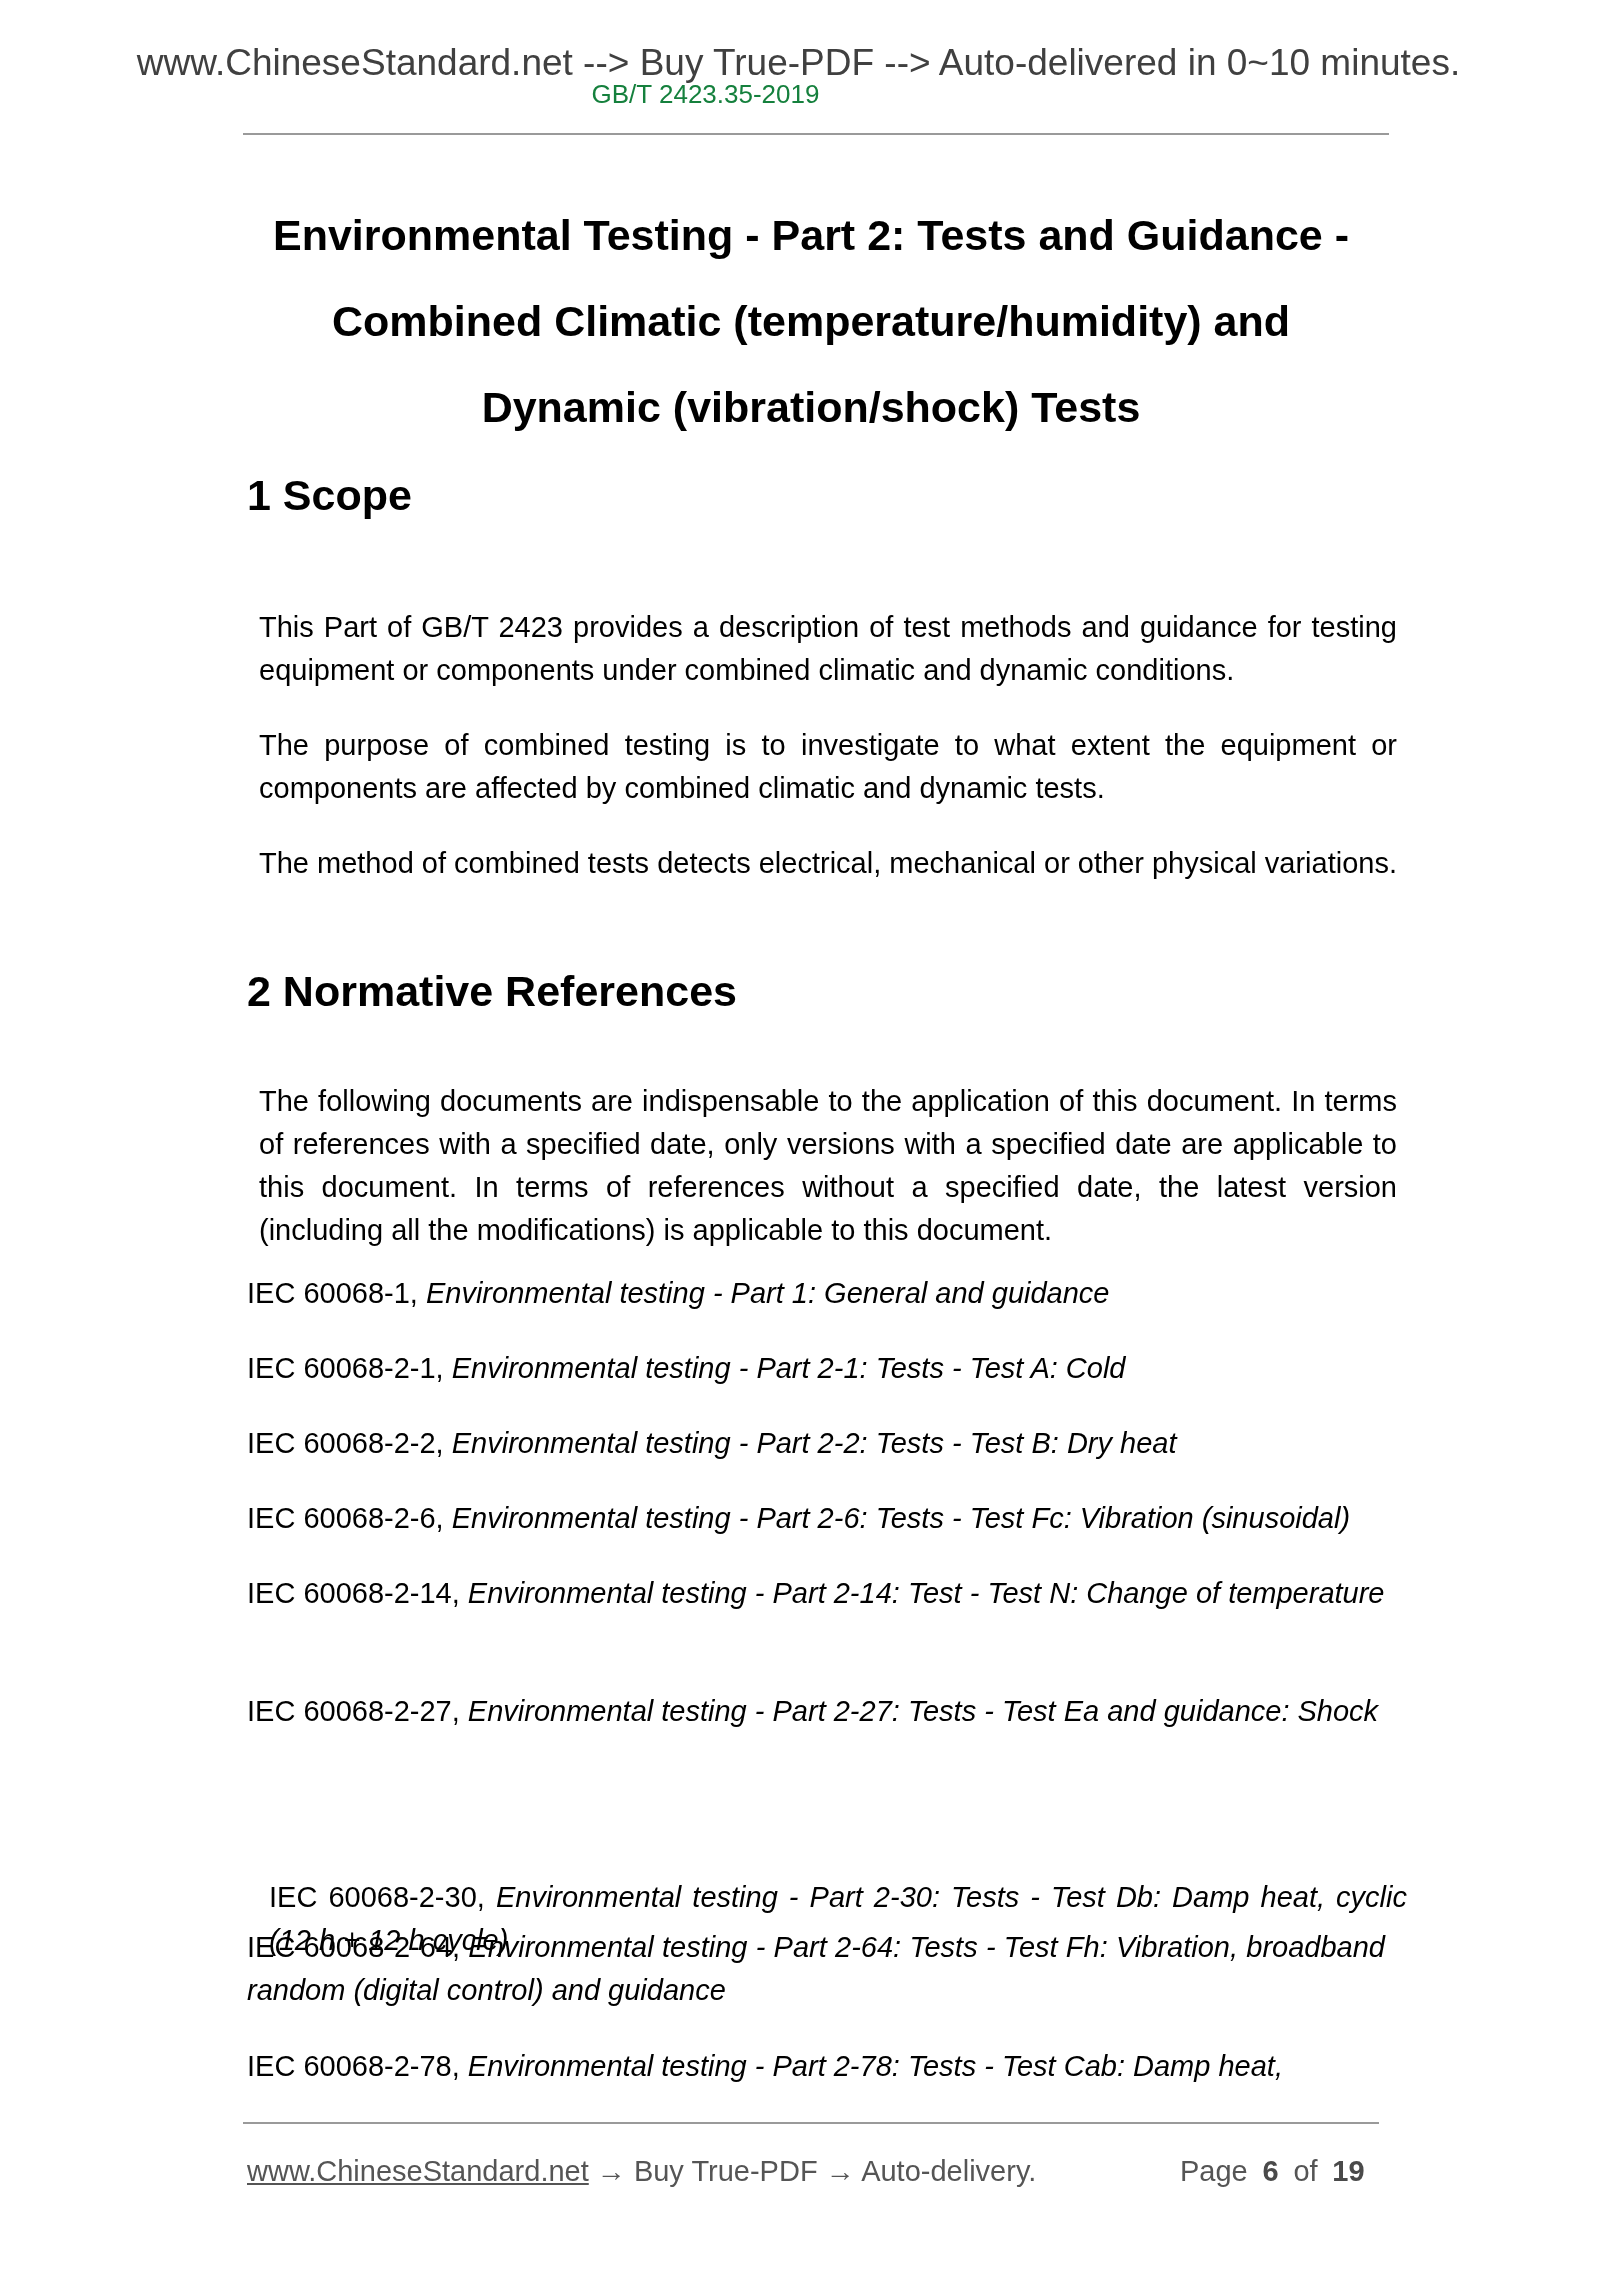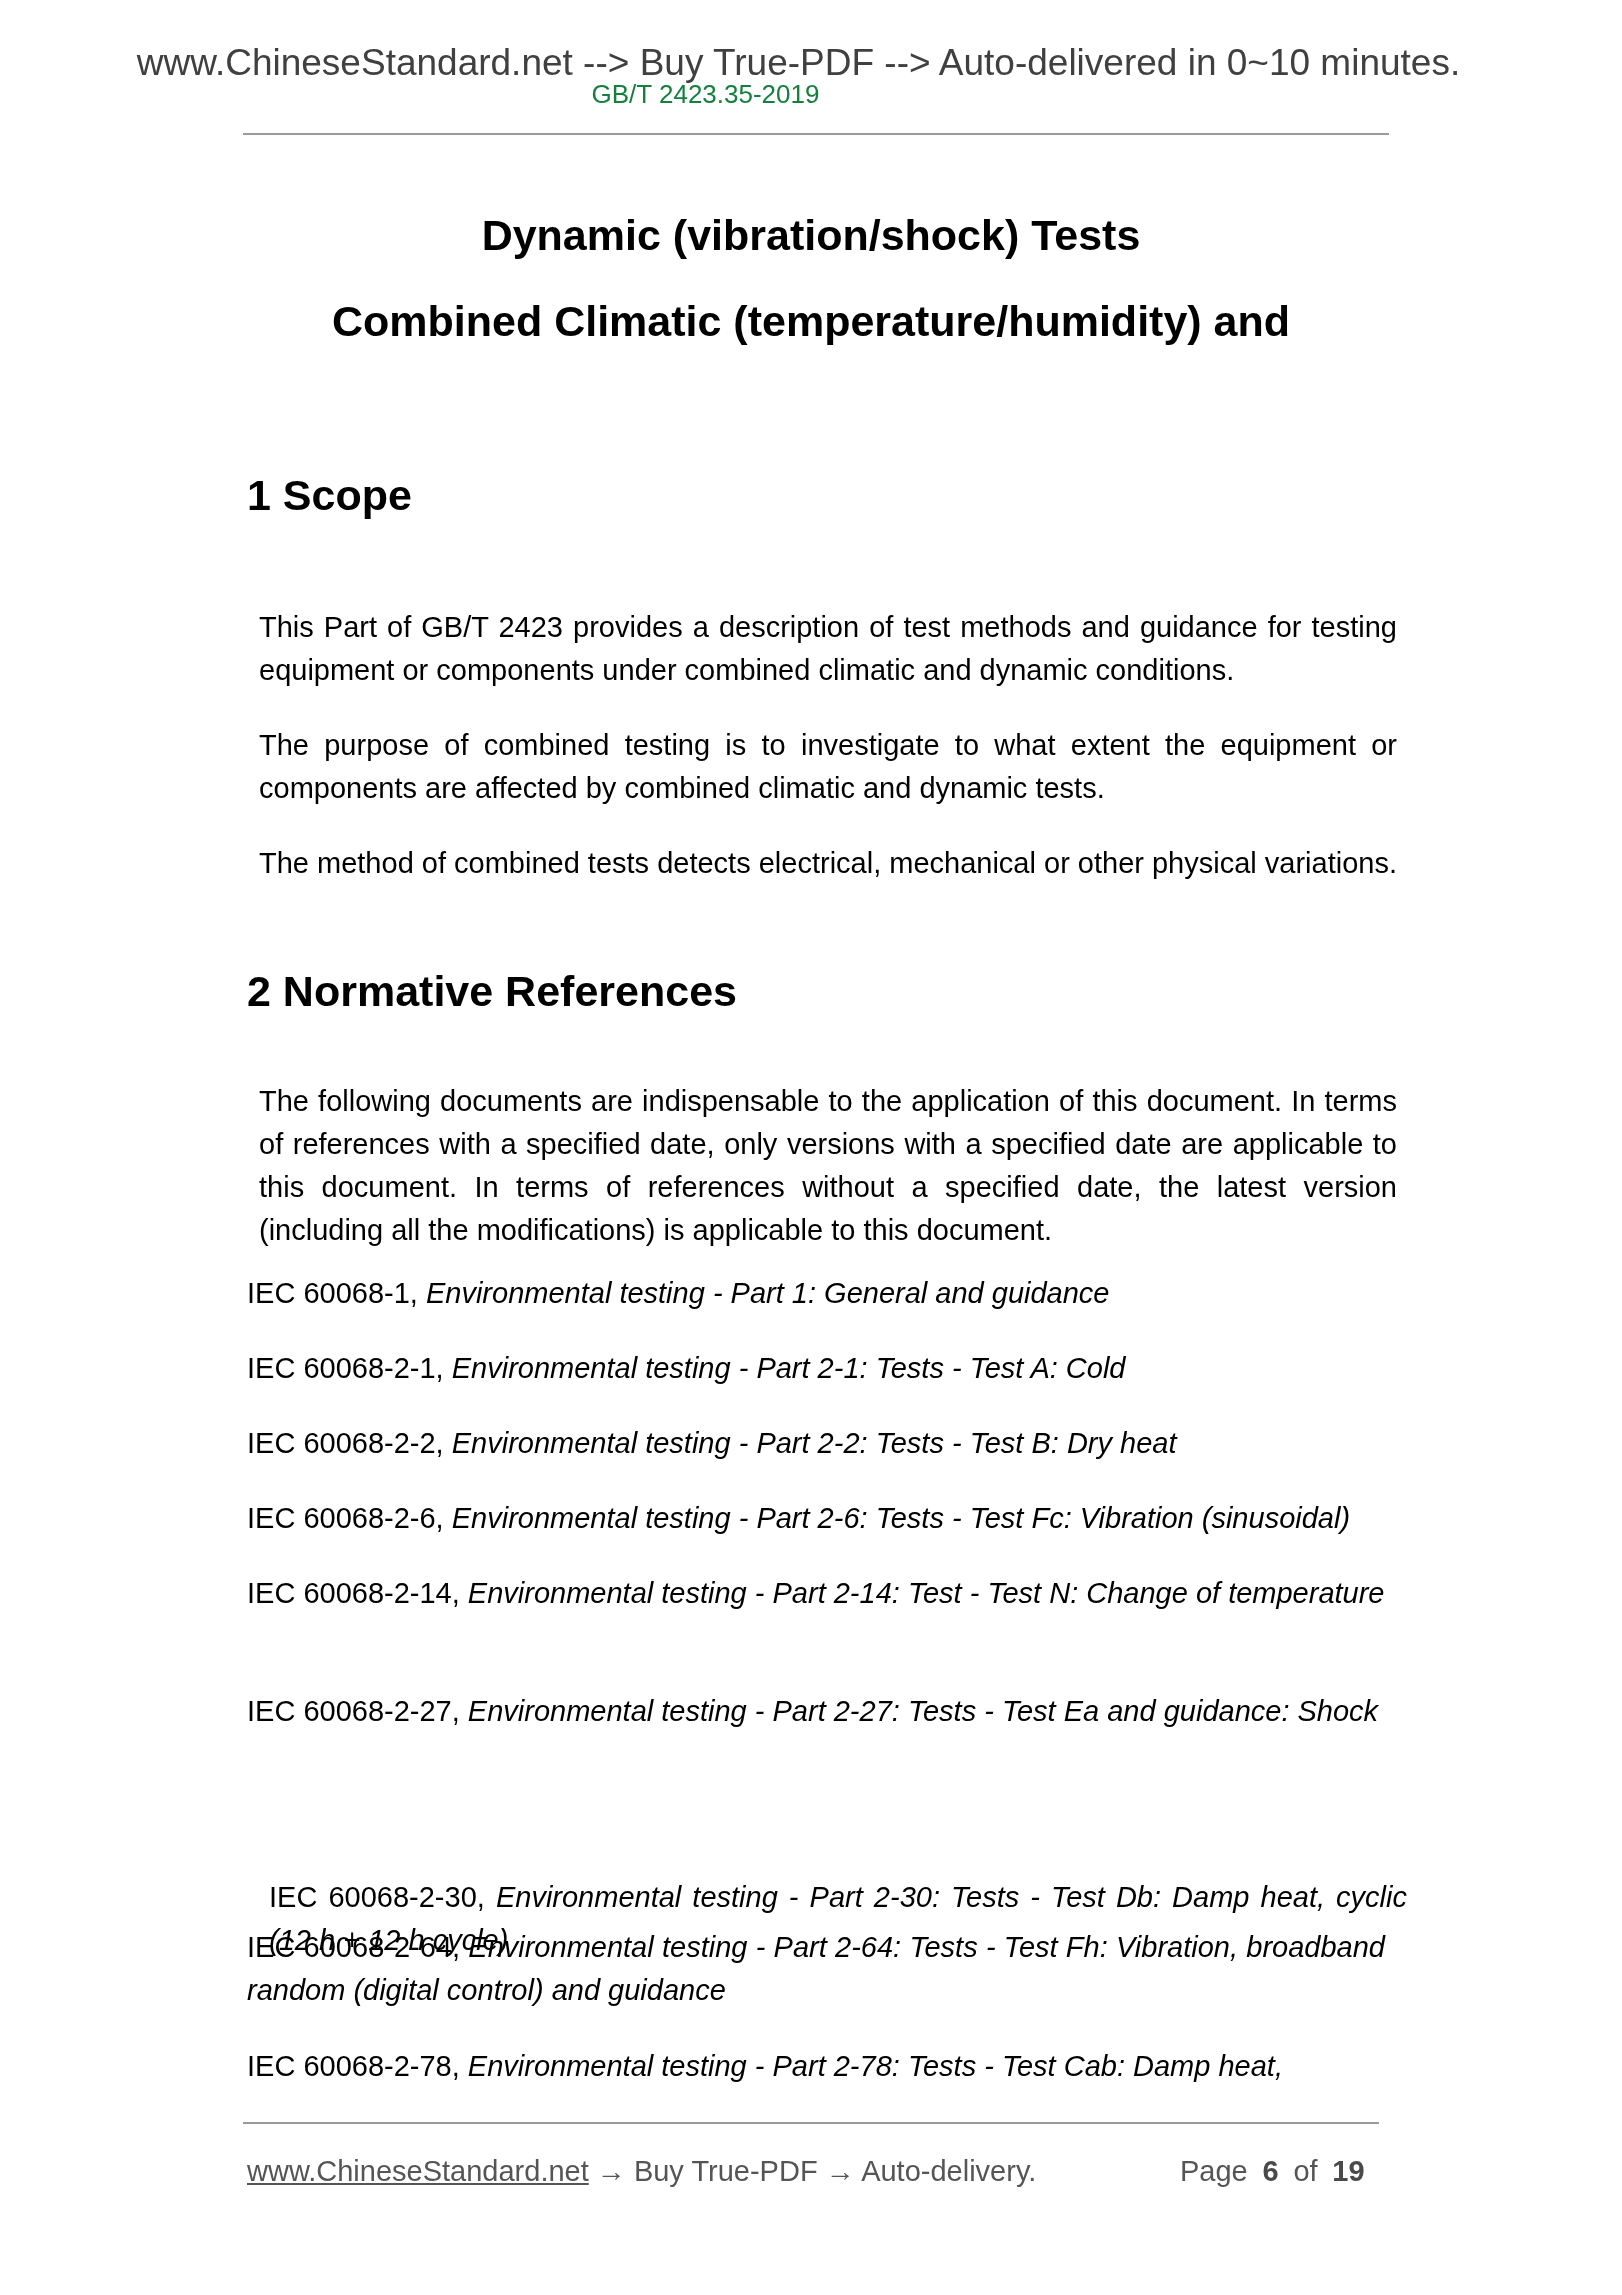--- a/index.html
+++ b/index.html
@@ -48,22 +48,23 @@
 </head>
 <body>
 
 <div>
   <div class="hdr-banner">www.ChineseStandard.net --&gt; Buy True-PDF --&gt; Auto-delivered in 0~10 minutes.</div>
   <div class="hdr-code">GB/T 2423.35-2019</div>
   <div class="hdr-rule"></div>
 </div>
 
 <div class="title">
+  <div>Environmental Testing - Part 2: Tests and Guidance -</div>
+  <div>Combined Climatic (temperature/humidity) and</div>
   <div>Dynamic (vibration/shock) Tests</div>
-  <div>Combined Climatic (temperature/humidity) and</div>
 </div>
 
 <div class="h1" style="top:470px;">1 Scope</div>
 
 <p class="para" style="top:594px;">This Part of GB/T 2423 provides a description of test methods and guidance for testing equipment or components under combined climatic and dynamic conditions.</p>
 <p class="para" style="top:712px;">The purpose of combined testing is to investigate to what extent the equipment or components are affected by combined climatic and dynamic tests.</p>
 <p class="para" style="top:830px;">The method of combined tests detects electrical, mechanical or other physical variations.</p>
 
 <div class="h1" style="top:966px;">2 Normative References</div>
 

